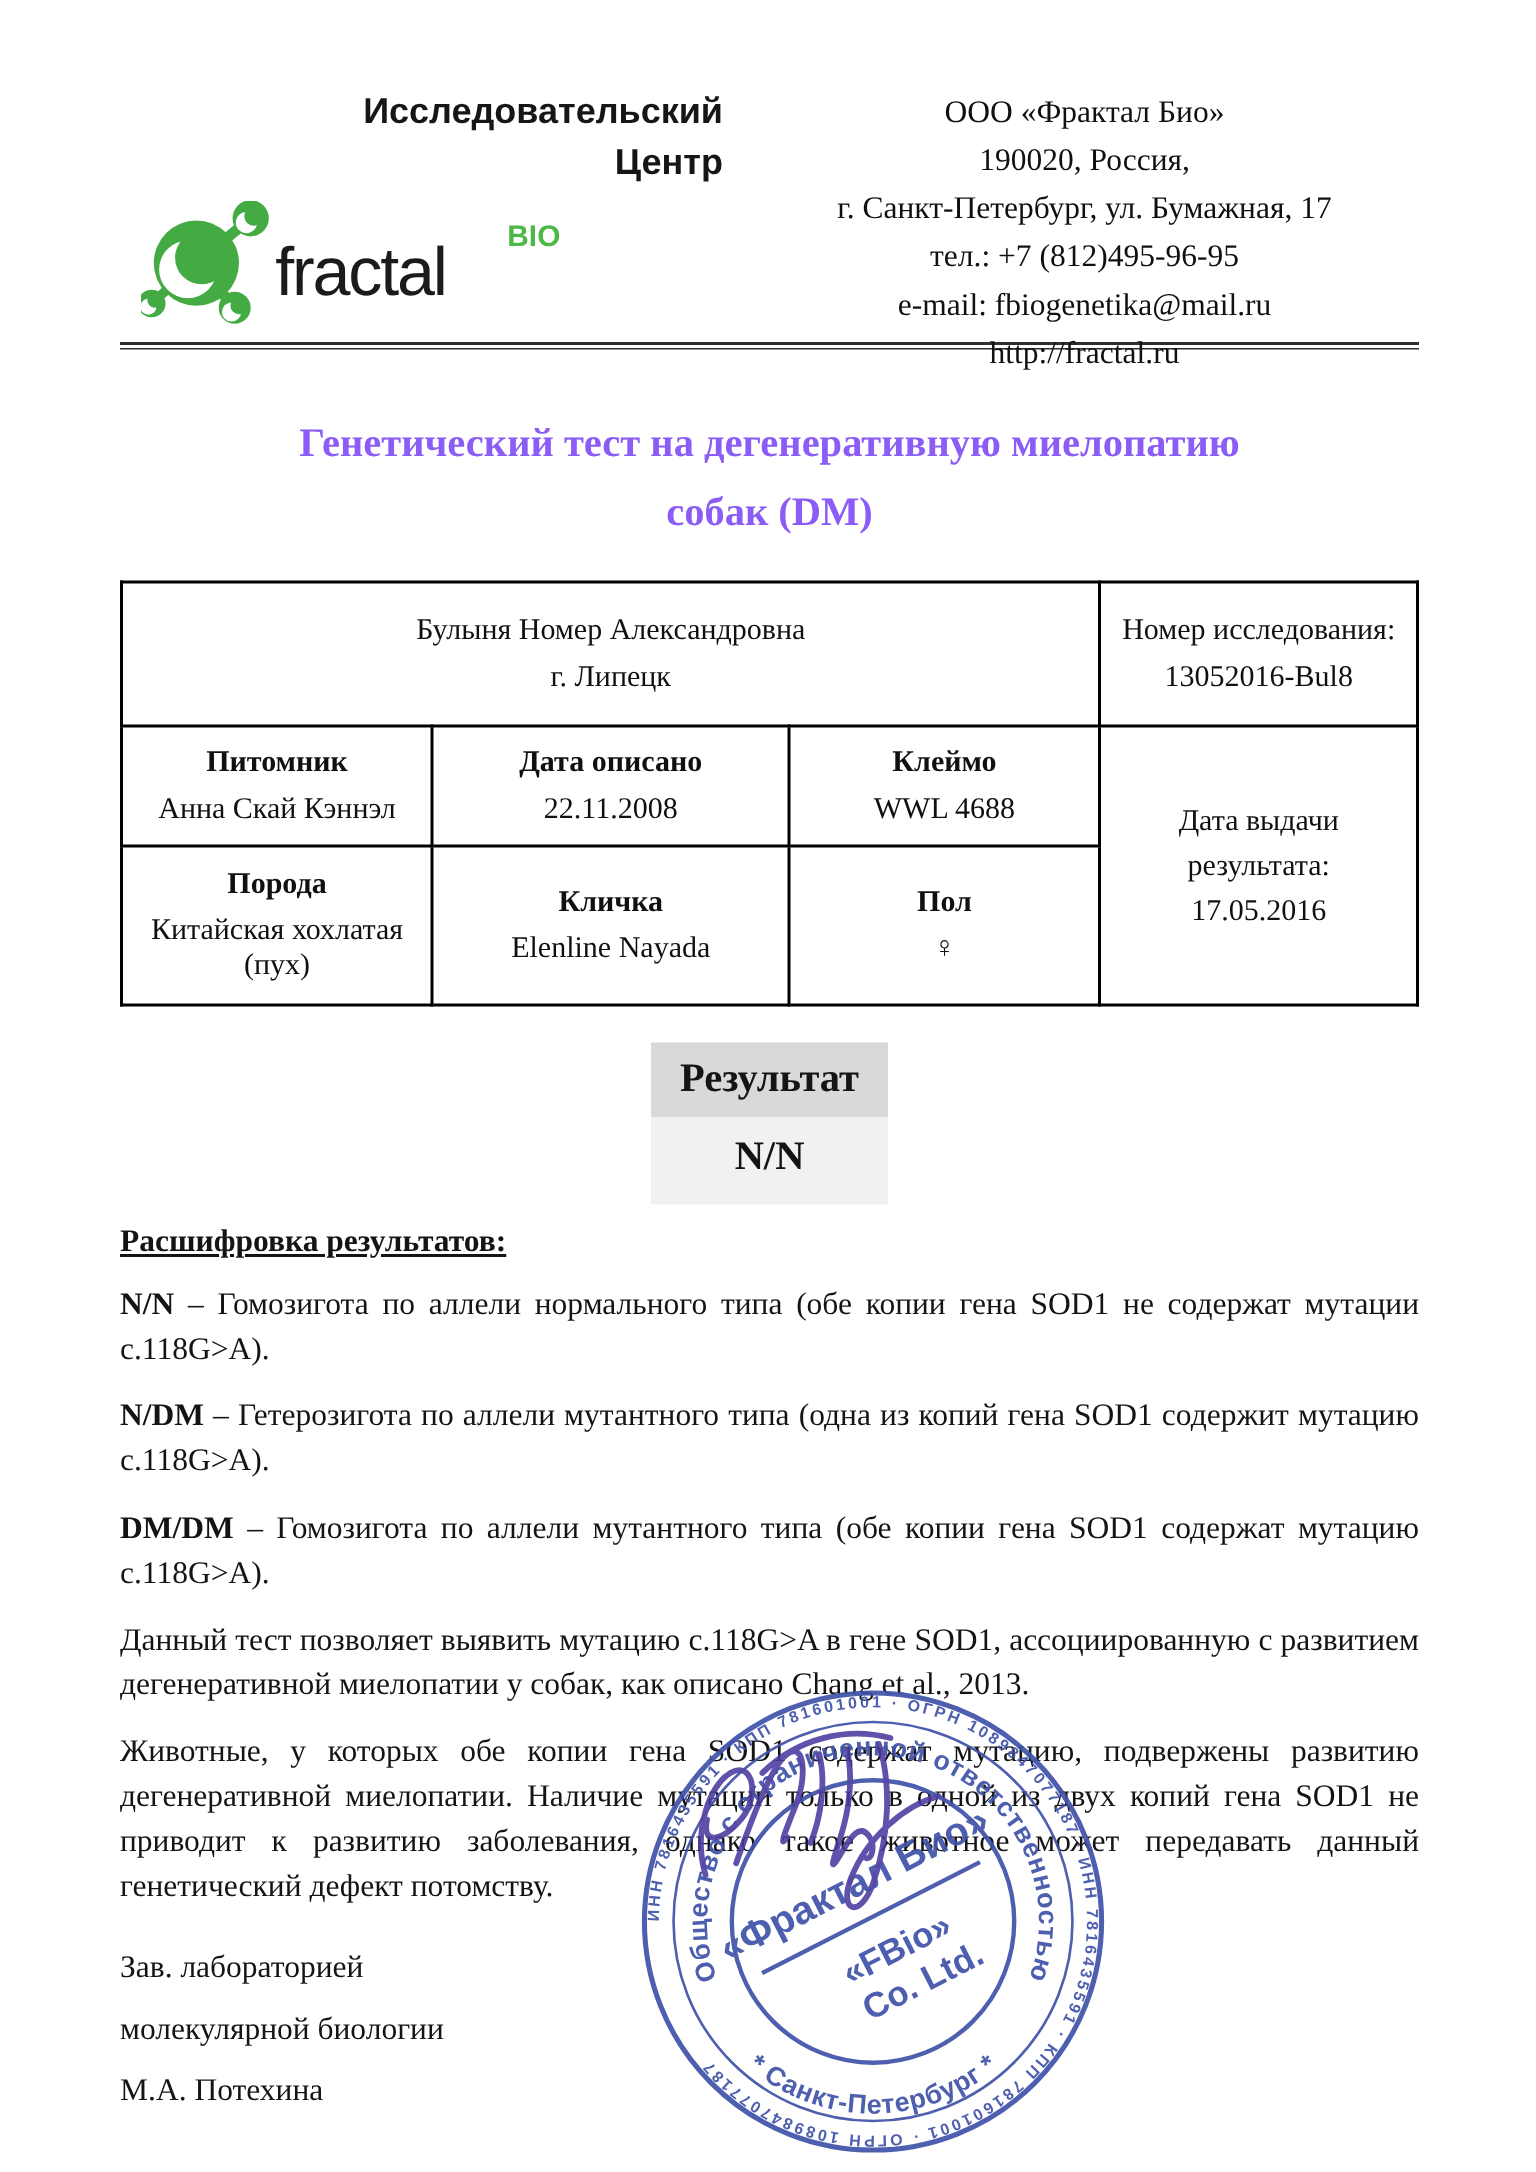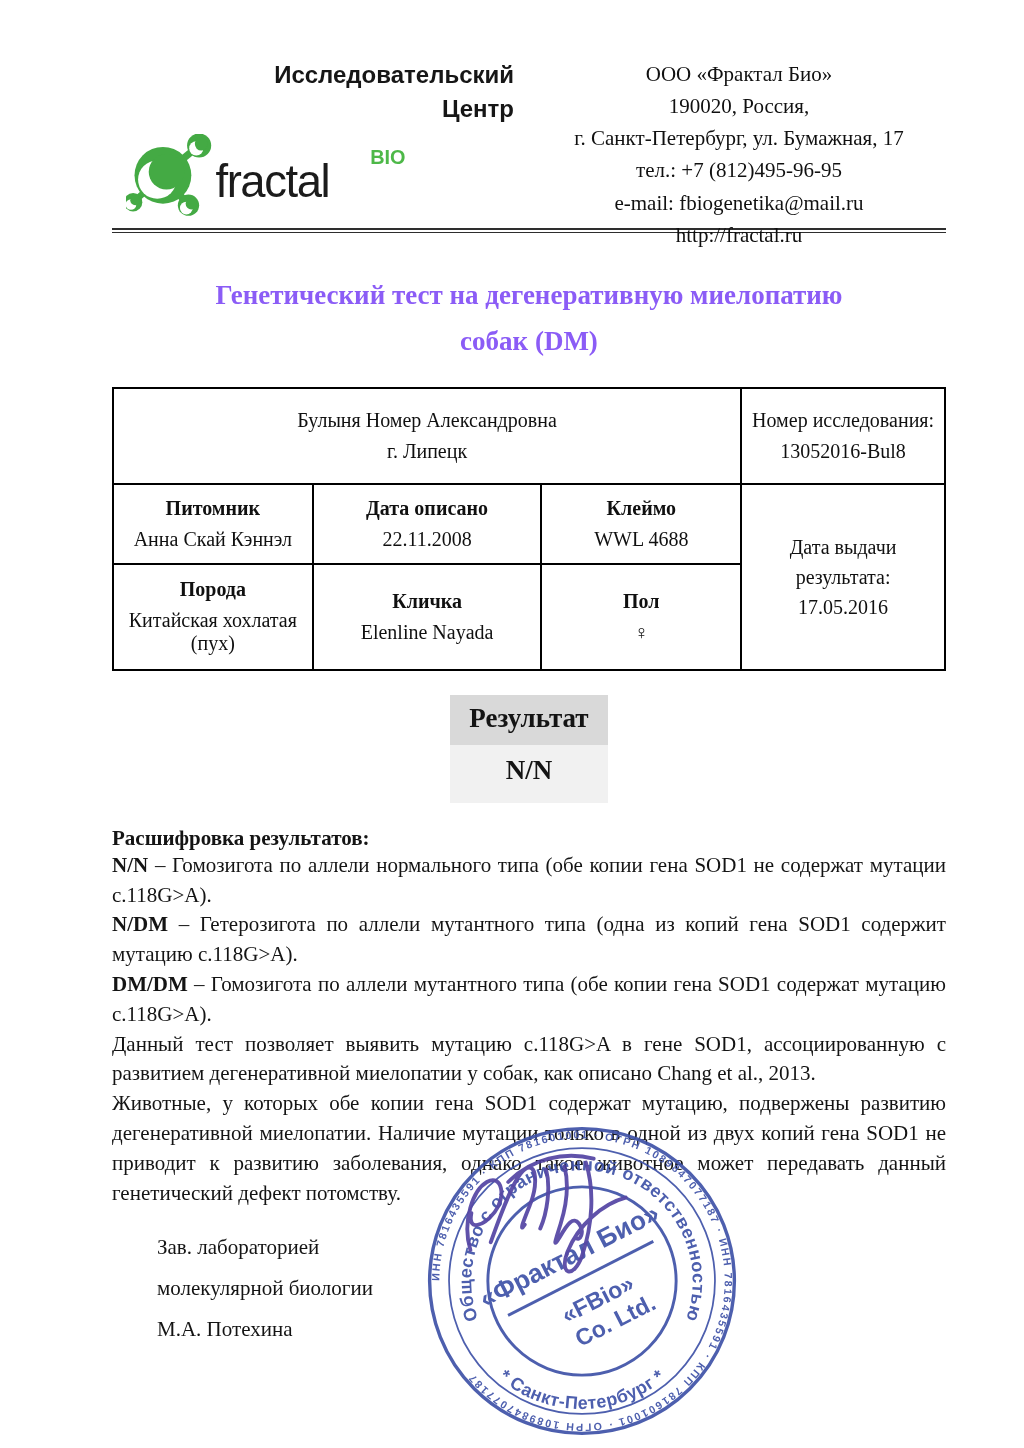--- a/index.html
+++ b/index.html
@@ -1,20 +1,20 @@
 <!DOCTYPE html>
 <html><head>
 <meta charset="utf-8">
 <style>
   html,body { margin:0; padding:0; background:#ffffff; }
   .page {
     position:relative; width:1024px; height:1448px; background:#ffffff;
     font-family:"Liberation Serif", serif; color:#141414; overflow:hidden;
   }
-  .content { padding:58px 78px 0 112px; }
+  .content { padding:58px 78px 0 80px; }
 
   
   .header { position:relative; min-height:158px; }
   .hdr-left { position:absolute; left:0; top:0; width:402px; }
   .center-name {
     font-family:"Liberation Sans", sans-serif; font-weight:bold;
     font-size:24px; line-height:1.42; text-align:right; color:#161616;
   }
   .logo { display:block; margin:8px 0 0 14px; }
   .logo-word { font-family:"Liberation Sans", sans-serif; font-size:64px; letter-spacing:-2px; fill:#1b1b1b; }
@@ -42,27 +42,27 @@
   .row-bot td { height:92px; }
   .issue-cell .issue-label { width:150px; margin:0 auto; line-height:1.5; }
   .issue-cell .issue-value { line-height:1.5; }
 
   
   .result-box { width:158px; margin:24px auto 0; text-align:center; font-weight:bold; font-size:27px; }
   .result-header { background:#d9d9d9; padding:8px 0 11px; }
   .result-value  { background:#f1f1f1; padding:10px 0 17px; }
 
   
-  .interp-heading { margin-top:23px; font-size:21px; font-weight:bold; }
-  .item, .para { margin:0 0 0; font-size:21px; line-height:1.42; text-align:justify; }
+  .interp-heading { margin-top:12px; font-size:21px; font-weight:bold;text-decoration:underline; }
+  .item, .para { margin:15px 0 0; font-size:21px; line-height:1.42; text-align:justify; }
   .item b { font-weight:bold; }
 
   
   .sig { margin-top:26px; font-size:21px; }
-  .sig div { margin-bottom:16px;margin-left:45px; }
+  .sig div { margin-bottom:16px; }
 
   
   .stamp { position:absolute; left:417px; top:1116px; width:330px; height:330px; opacity:0.93; }
   .seal-tiny  { font-family:"Liberation Sans", sans-serif; font-size:11px; font-weight:bold; letter-spacing:2px; fill:#4053a8; }
   .seal-ring  { font-family:"Liberation Sans", sans-serif; font-size:18.5px; font-weight:bold; letter-spacing:0.5px; fill:#4053a8; }
   .seal-name  { font-family:"Liberation Sans", sans-serif; font-size:27px; font-weight:bold; fill:#4053a8; text-anchor:middle; }
   .seal-abbr  { font-family:"Liberation Sans", sans-serif; font-size:24px; font-weight:bold; fill:#4053a8; text-anchor:middle; }
 </style>
 </head>
 <body>

